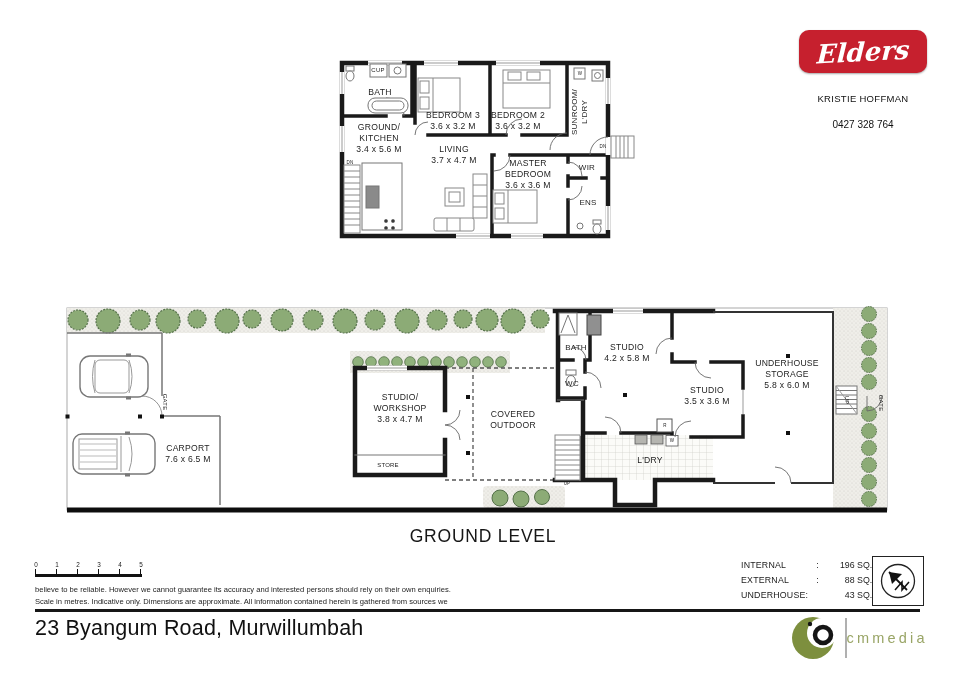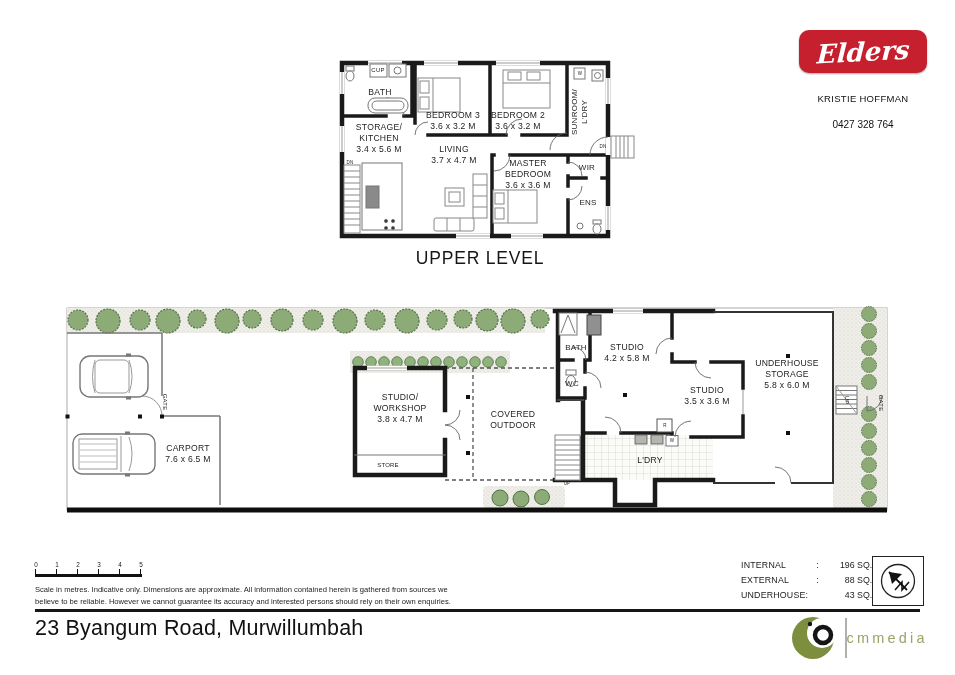--- a/index.html
+++ b/index.html
@@ -167,21 +167,21 @@
       <g stroke="#777" stroke-width="1" fill="#fff">
         <rect x="263" y="170" width="8" height="4"></rect>
           <ellipse cx="267" cy="179" rx="4" ry="5"></ellipse>
           <circle cx="250" cy="176" r="3"></circle>
       </g>
     </svg>
 
     <div class="lbl xs" style="left:48px;top:20px">CUP</div>
     <div class="lbl" style="left:50px;top:43px">BATH</div>
     <div class="lbl" style="left:49px;top:89px">
-      <div>STORAGE/</div>
+      <div>GROUND/</div>
       <div>KITCHEN</div>
       <div>3.4 x 5.6 M</div>
     </div>
     <div class="lbl" style="left:123px;top:71px">
       <div>BEDROOM 3</div>
       <div>3.6 x 3.2 M</div>
     </div>
     <div class="lbl" style="left:188px;top:71px">
       <div>BEDROOM 2</div>
       <div>3.6 x 3.2 M</div>
@@ -198,21 +198,20 @@
       <div>MASTER</div>
       <div>BEDROOM</div>
       <div>3.6 x 3.6 M</div>
     </div>
     <div class="lbl sm" style="left:257px;top:118px">WIR</div>
     <div class="lbl sm" style="left:258px;top:153px">ENS</div>
     <div class="lbl xxs" style="left:20px;top:113px">DN</div>
     <div class="lbl xxs" style="left:273px;top:97px">DN</div>
     <div class="lbl xxs" style="left:249.5px;top:23.5px">W</div>
   </div>
-  <div class="level-title" style="left:480px;top:248px">UPPER LEVEL</div>
 
   <div class="plan plan-ground">
     <svg width="845" height="225" viewBox="0 0 845 225">
       <defs>
         <pattern id="stip" width="4" height="4" patternUnits="userSpaceOnUse">
           <rect width="4" height="4" fill="#efeee9"></rect>
           <circle cx="1" cy="1" r="0.5" fill="#c9c7c0"></circle>
             <circle cx="3" cy="3" r="0.5" fill="#d8d6ce"></circle>
         </pattern>
         <pattern id="tiles" width="7" height="7" patternUnits="userSpaceOnUse">
@@ -411,39 +410,40 @@
       <div>UNDERHOUSE</div>
       <div>STORAGE</div>
       <div>5.8 x 6.0 M</div>
     </div>
     <div class="lbl xxs" style="left:512px;top:186px">UP</div>
     <div class="lbl xs rot90" style="left:792px;top:102px">UP</div>
     <div class="lbl xs rot90" style="left:826px;top:105px">GATE</div>
     <div class="lbl xxs" style="left:609.5px;top:127.5px">R</div>
     <div class="lbl xxs" style="left:617px;top:143px">W</div>
   </div>
+  <div class="level-title" style="left:483px;top:526px">GROUND LEVEL</div>
 
   <div class="scalebar">
     <div class="bar"></div>
     <div class="tick" style="left:0px"></div>
     <div class="tick" style="left:21px"></div>
     <div class="tick" style="left:42px"></div>
     <div class="tick" style="left:63px"></div>
     <div class="tick" style="left:84px"></div>
     <div class="tick" style="left:105px"></div>
     <div class="num" style="left:1px">0</div>
     <div class="num" style="left:22px">1</div>
     <div class="num" style="left:43px">2</div>
     <div class="num" style="left:64px">3</div>
     <div class="num" style="left:85px">4</div>
     <div class="num" style="left:106px">5</div>
   </div>
   <div class="disclaimer">
+    <div>believe to be reliable.  However we cannot guarantee its accuracy and interested persons should rely on their own enquiries.</div>
     <div>Scale in metres.  Indicative only.  Dimensions are approximate.  All information contained herein is gathered from sources we</div>
-    <div>believe to be reliable.  However we cannot guarantee its accuracy and interested persons should rely on their own enquiries.</div>
   </div>
 
   <div class="areas">
     <div class="row">
       <span class="al">INTERNAL</span>
       <span class="ac">:</span>
       <span class="av">196 SQ.M.</span>
     </div>
     <div class="row">
       <span class="al">EXTERNAL</span>

